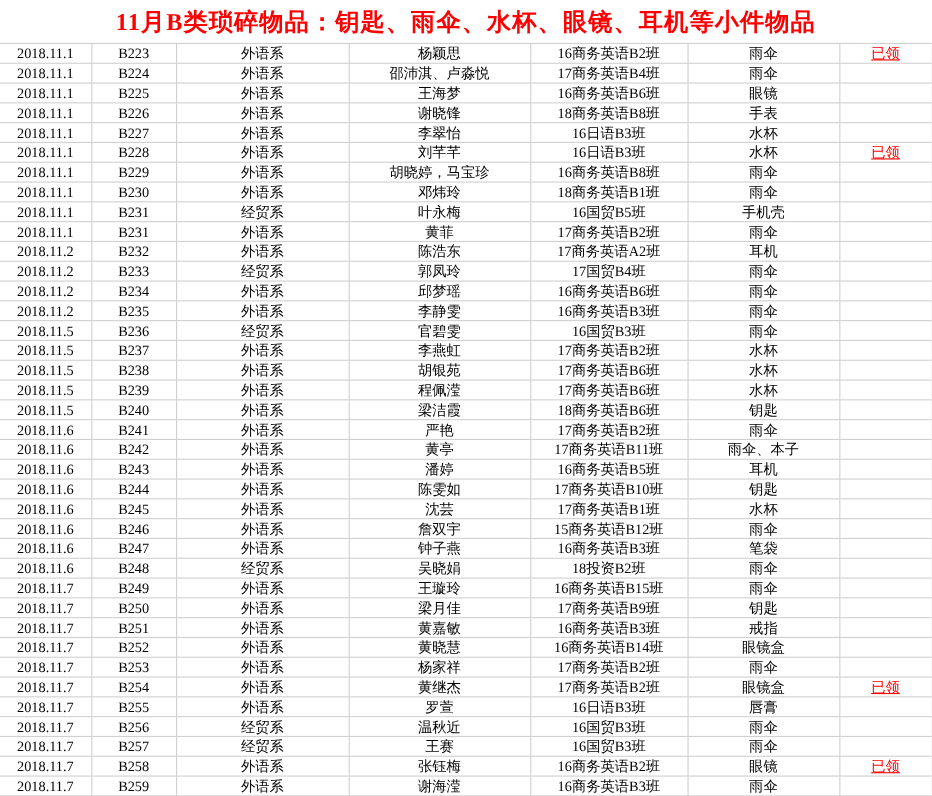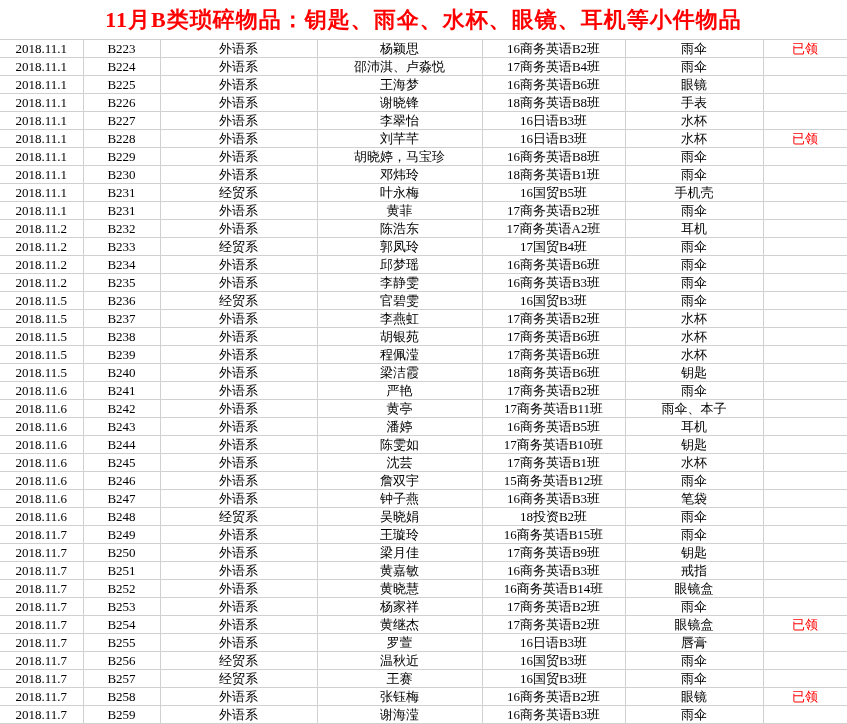--- a/index.html
+++ b/index.html
@@ -34,21 +34,21 @@
     letter-spacing:1px;
   }
   tr.data-row td{
     height:17px;
     line-height:17px;
     font-size:13px;
     border-bottom:1px solid var(--grid);
     border-right:1px solid var(--grid);
   }
   tr.data-row td:first-child{border-left:none;}
-  tr.data-row td.c-status{color:var(--status-red);}
+  tr.data-row td.c-status{color:var(--status-red);text-decoration:underline;}
 </style>
 </head>
 <body>
 
 <table class="sheet">
   <colgroup>
     <col style="width:83px">
     <col style="width:77px">
     <col style="width:157px">
     <col style="width:165px">

